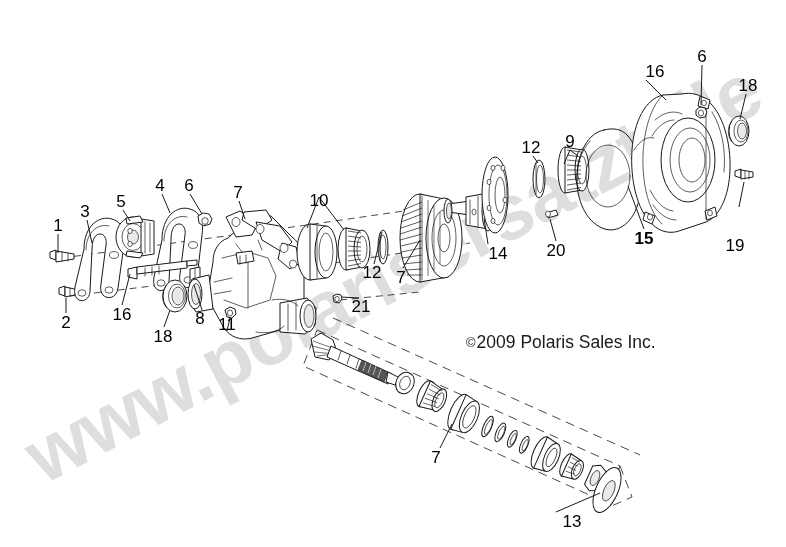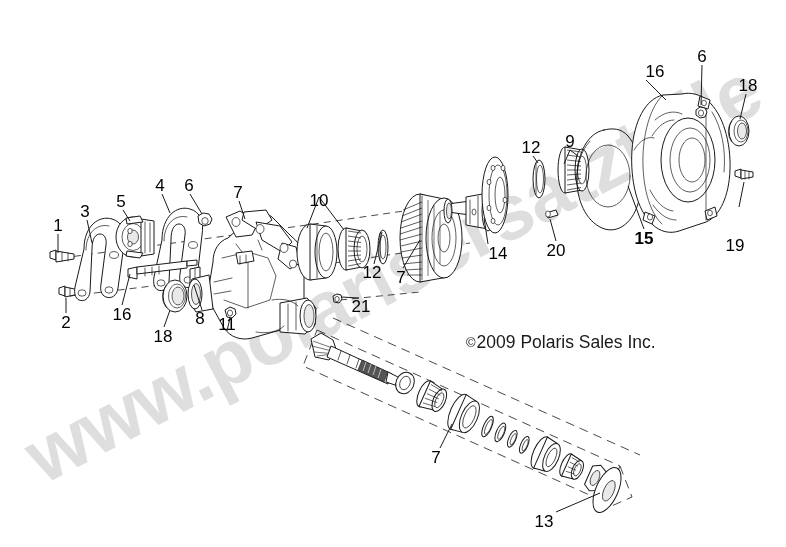--- a/index.html
+++ b/index.html
@@ -485,21 +485,21 @@
       <div class="callout" style="left: 85px; top: 211px;">3</div>
       <div class="callout" style="left: 160px; top: 185px;">4</div>
       <div class="callout" style="left: 121px; top: 201px;">5</div>
       <div class="callout" style="left: 189px; top: 185px;">6</div>
       <div class="callout" style="left: 238px; top: 192px;">7</div>
       <div class="callout" style="left: 200px; top: 318px;">8</div>
       <div class="callout" style="left: 319px; top: 200px;">10</div>
       <div class="callout" style="left: 227px; top: 324px;">11</div>
       <div class="callout" style="left: 372px; top: 272px;">12</div>
       <div class="callout" style="left: 531px; top: 147px;">12</div>
-      <div class="callout" style="left: 544px; top: 521px;">13</div>
+      <div class="callout" style="left: 572px; top: 521px;">13</div>
       <div class="callout" style="left: 490px; top: 253px; margin-left: 8px;">14</div>
       <div class="callout" style="left: 644px; top: 238px; font-weight: bold;">15</div>
       <div class="callout" style="left: 655px; top: 71px;">16</div>
       <div class="callout" style="left: 122px; top: 314px;">16</div>
       <div class="callout" style="left: 163px; top: 336px;">18</div>
       <div class="callout" style="left: 748px; top: 85px;">18</div>
       <div class="callout" style="left: 735px; top: 216px; margin-top: 29px;">19</div>
       <div class="callout" style="left: 556px; top: 250px;">20</div>
       <div class="callout" style="left: 361px; top: 306px;">21</div>
       <div class="callout" style="left: 702px; top: 56px;">6</div>

